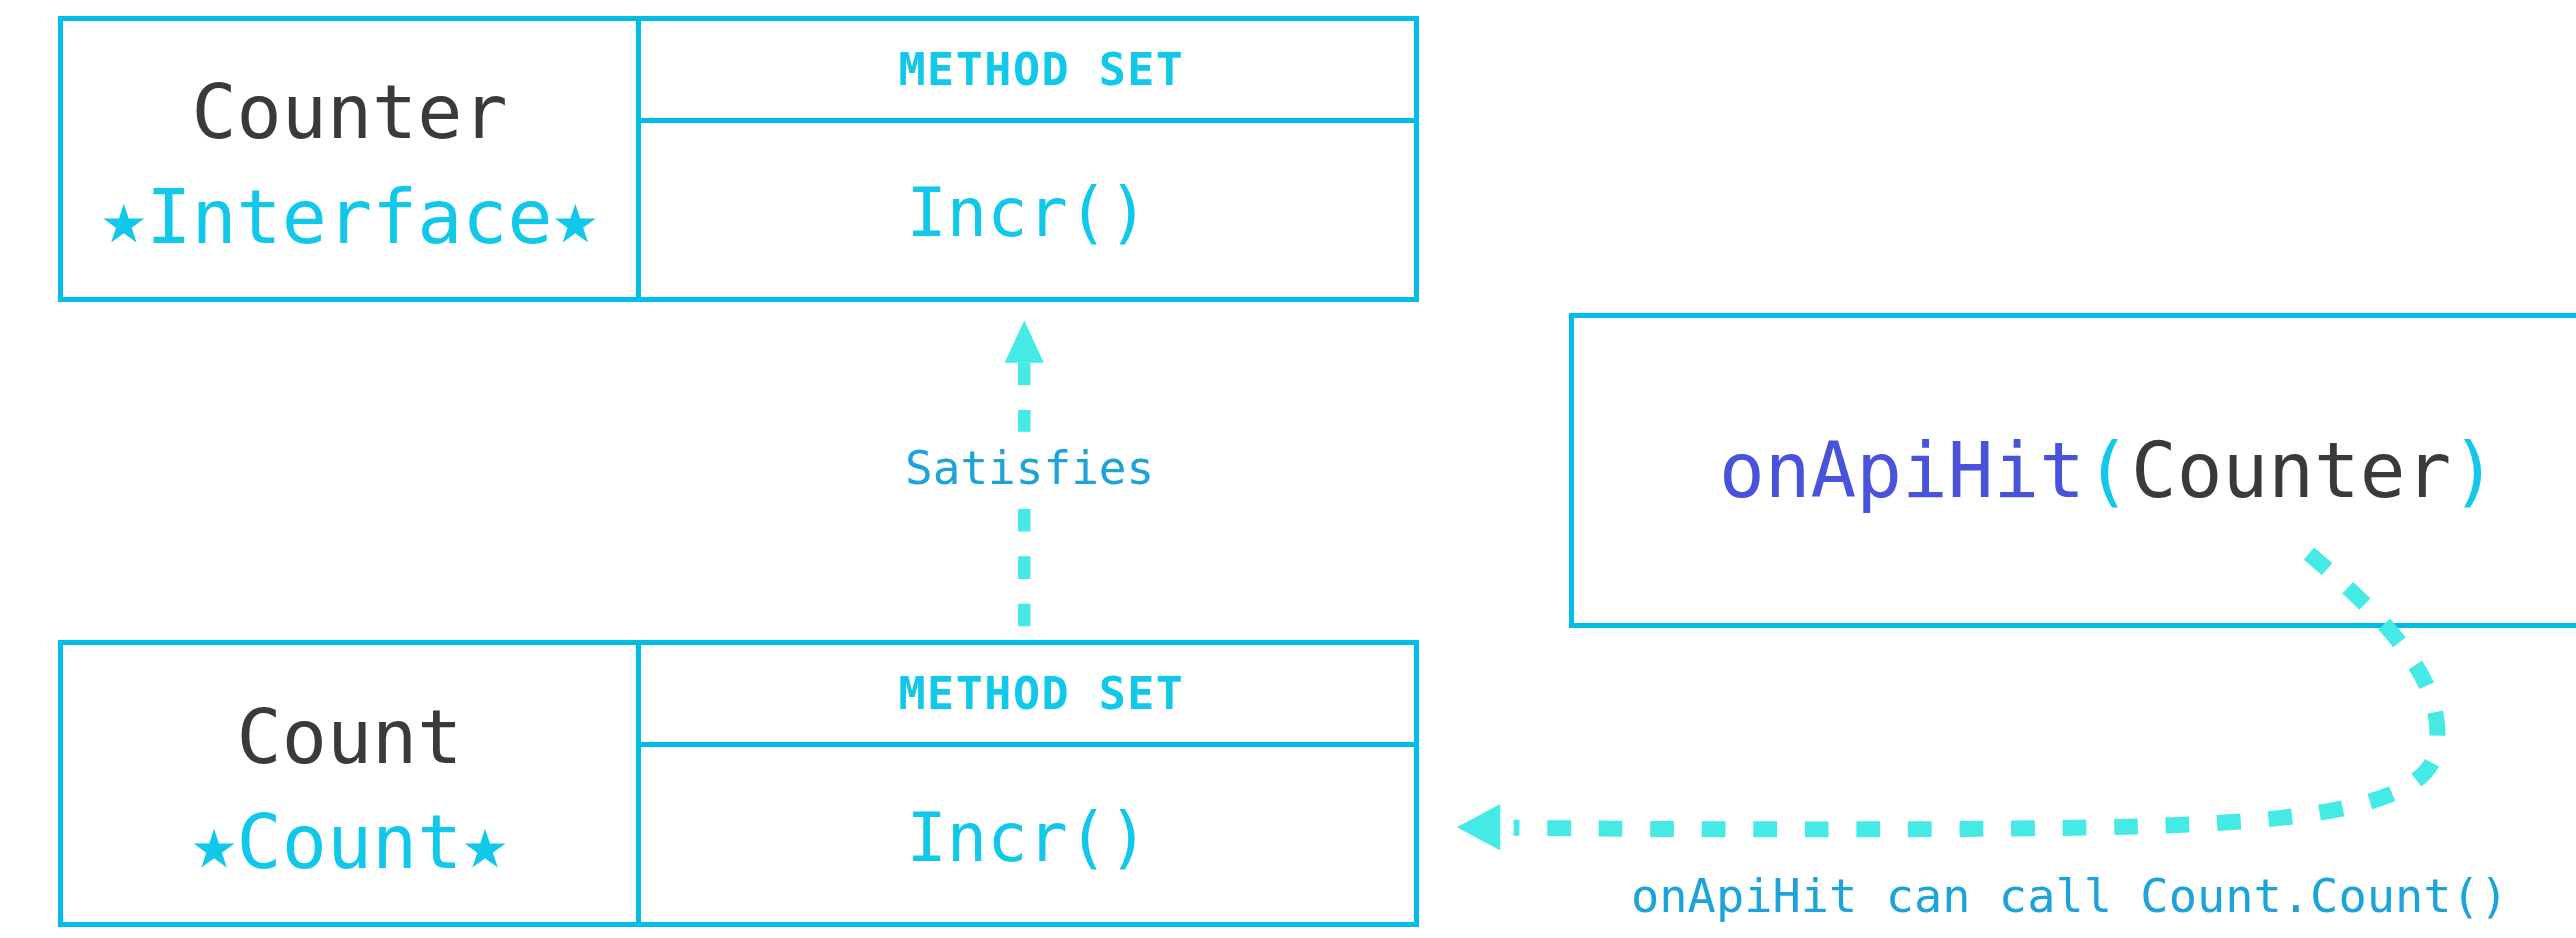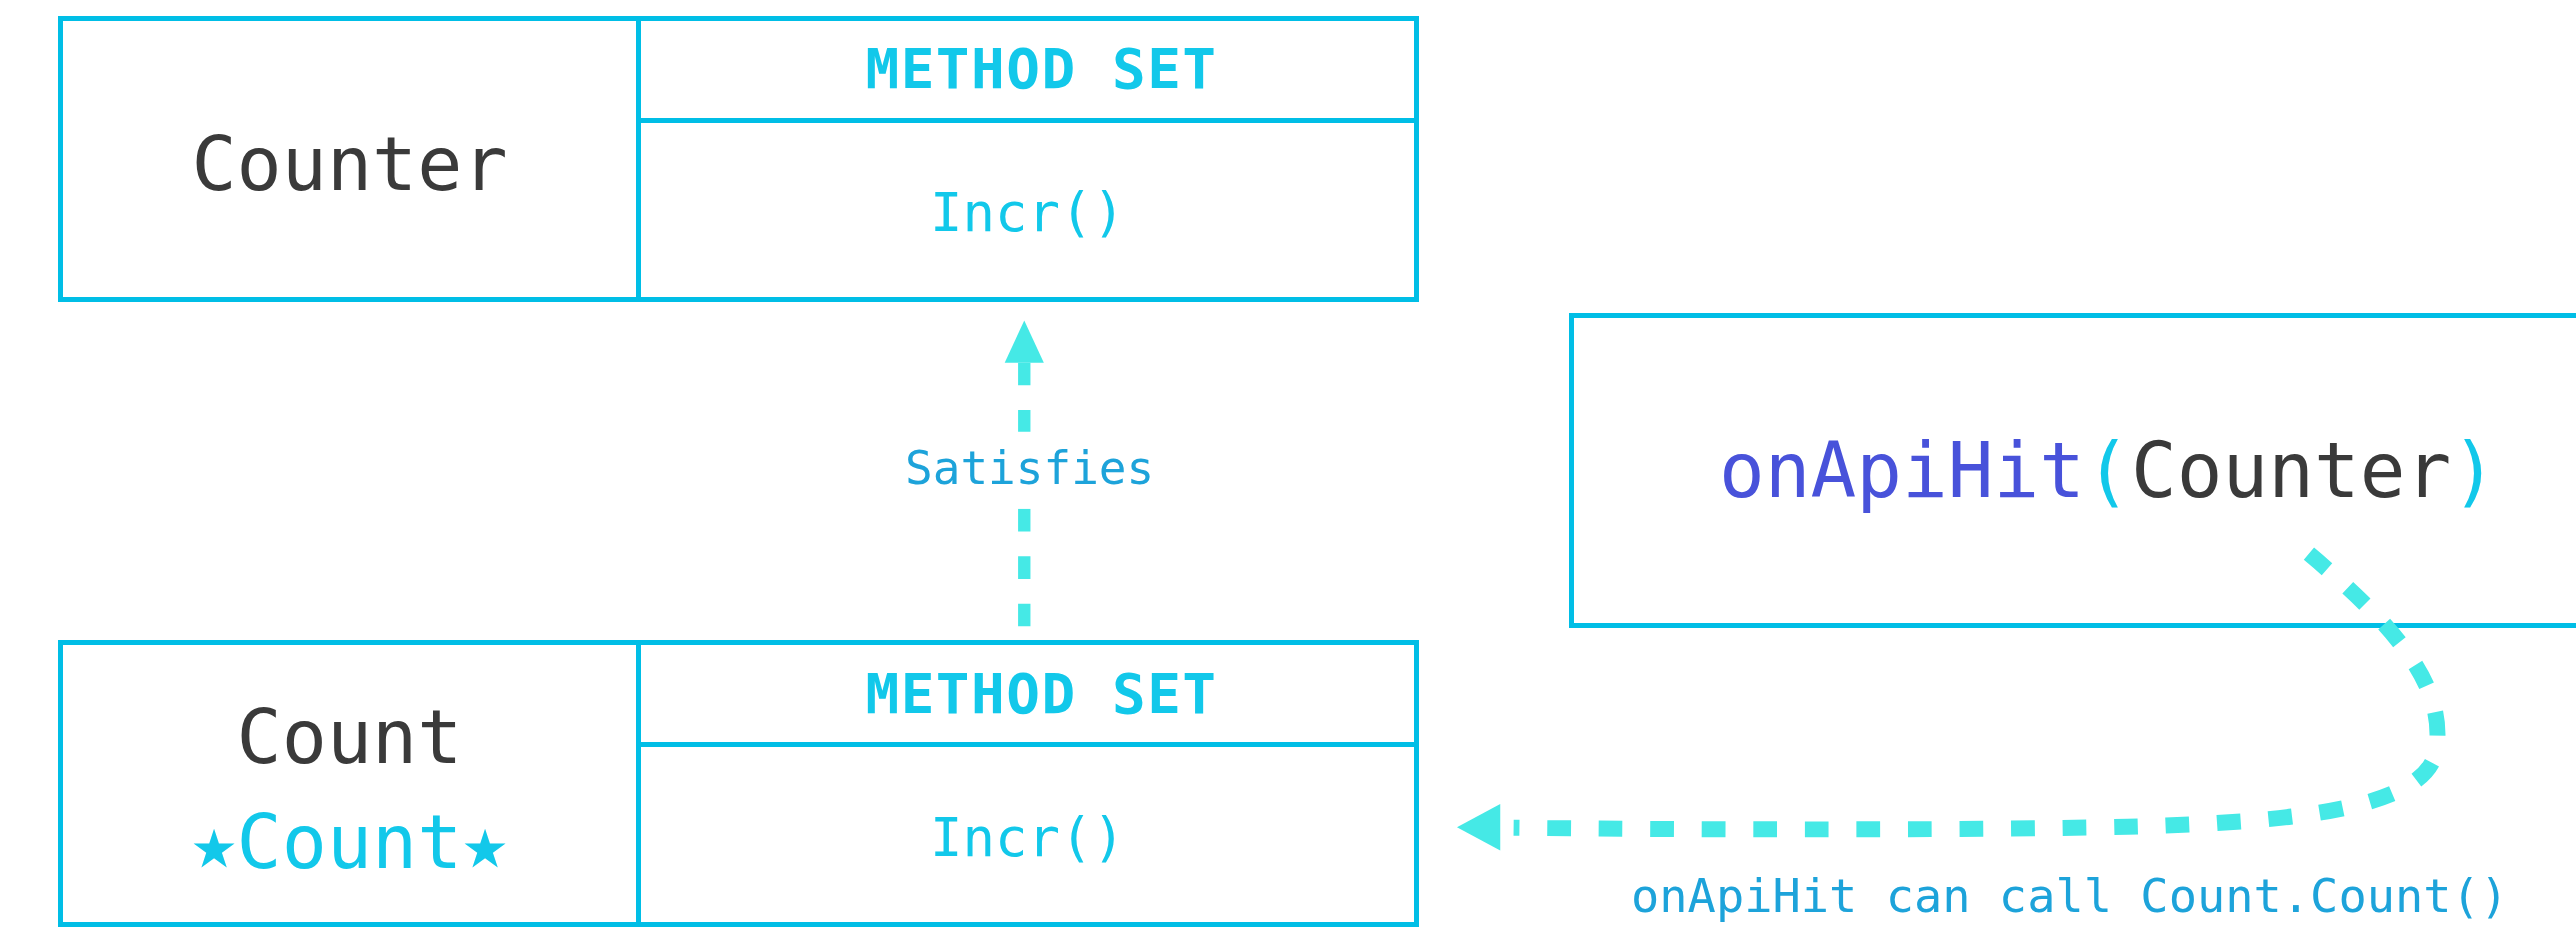--- a/index.html
+++ b/index.html
@@ -44,33 +44,33 @@
     flex-direction: column;
   }
   .ms-header {
     height: 102px;
     box-sizing: border-box;
     border-bottom: 5.2px solid var(--box_border_cyan);
     display: flex;
     align-items: center;
     justify-content: center;
     font-weight: 700;
-    font-size: 56px;
+    font-size: 45px;
     letter-spacing: 1.5px;
     color: var(--cyan_text);
     line-height: 1;
     padding-left: 28px;
   }
   .ms-body {
     flex: 1;
     display: flex;
     align-items: center;
     justify-content: center;
     padding-top: 7.2px;
-    font-size: 54px;
+    font-size: 67px;
     color: var(--cyan_text);
     line-height: 1;
   }
   .title {
     font-size: 75px;
     color: var(--dark_text);
     line-height: 1;
   }
   .stereotype {
     font-size: 75px;
@@ -122,20 +122,21 @@
   }
 </style>
 </head>
 <body>
 
 <div id="diagram">
 
   <section class="card" id="card-interface">
     <div class="cell-left">
       <div class="title">Counter</div>
+      <div class="stereotype">★Interface★</div>
     </div>
     <div class="cell-right">
       <div class="ms-header">METHOD SET</div>
       <div class="ms-body">Incr()</div>
     </div>
   </section>
 
   <section class="card" id="card-type">
     <div class="cell-left">
       <div class="title">Count</div>

